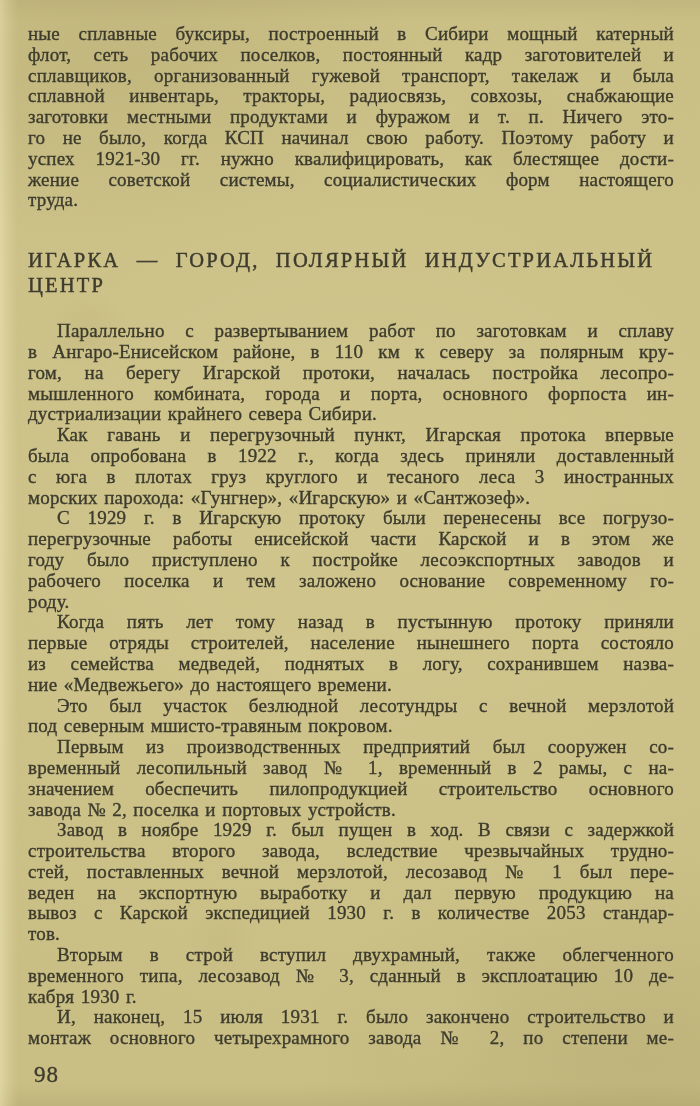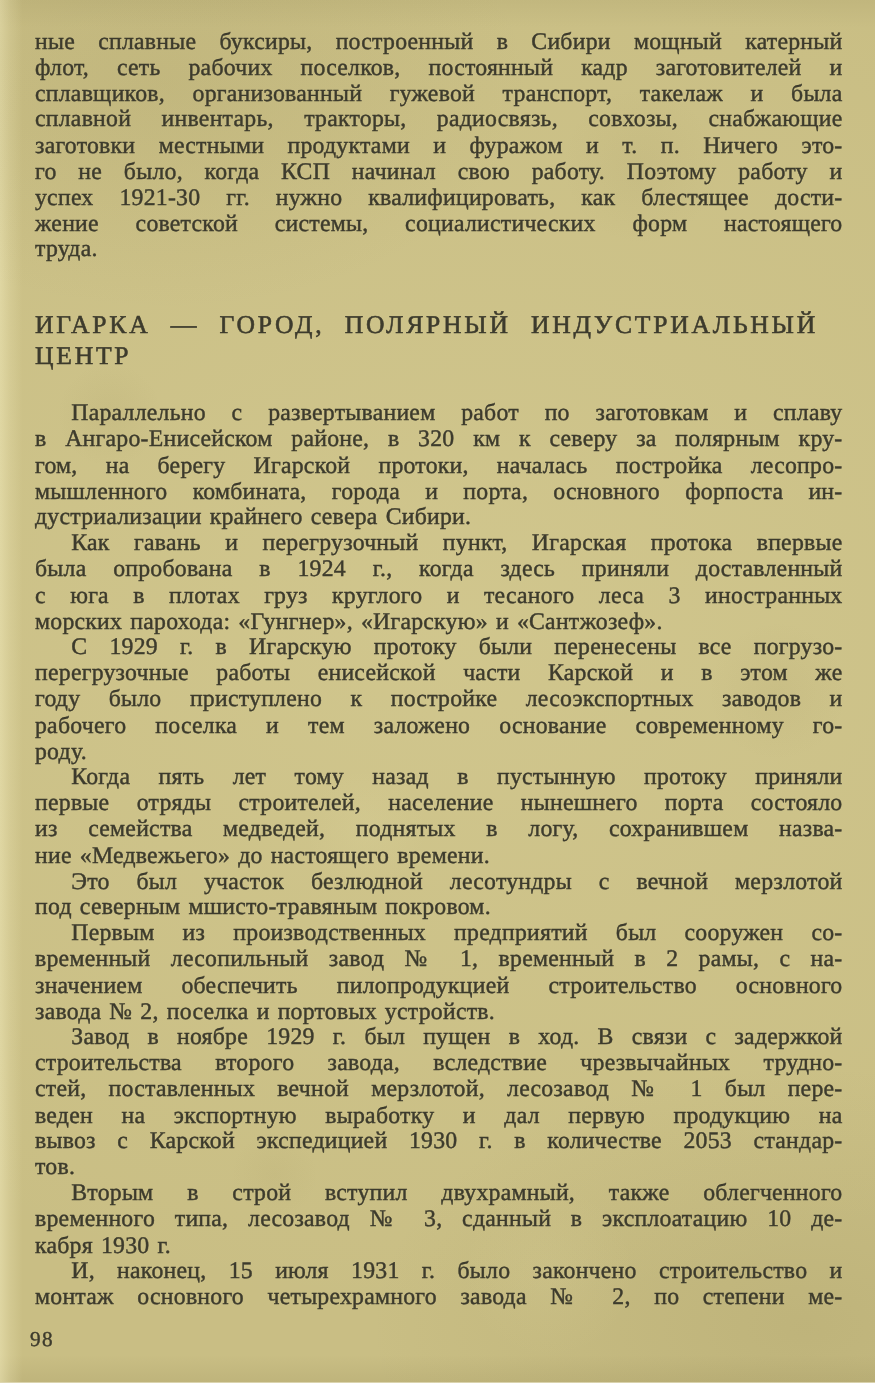--- a/index.html
+++ b/index.html
@@ -68,23 +68,23 @@
   .heading .h-line {
     font-size: 20.5px;
     line-height: 25px;
     text-align: left;
     letter-spacing: 2.2px;
     word-spacing: 9px;
     -webkit-text-stroke: 0.45px var(--ink, #3d3b2d);
   }
   .page-number {
     position: absolute;
-    left: 24px;
+    left: 34px;
     top: 1062px;
-    font-size: 17px;
+    font-size: 23px;
     letter-spacing: 1px;
     -webkit-text-stroke: 0.35px var(--ink, #3d3b2d);
   }
 </style>
 </head>
 <body>
 
 <div class="scan-page">
   <div class="mottle"></div>
   <div class="text-column" id="text-column">
@@ -98,28 +98,28 @@
         <div class="line">успех 1921-30 гг. нужно квалифицировать, как блестящее дости-</div>
         <div class="line">жение советской системы, социалистических форм настоящего</div>
         <div class="line para-last-open">труда.</div>
       </div>
       <div class="heading">
         <div class="h-line">ИГАРКА — ГОРОД, ПОЛЯРНЫЙ ИНДУСТРИАЛЬНЫЙ</div>
         <div class="h-line">ЦЕНТР</div>
       </div>
       <div class="paragraph">
         <div class="line para-first">Параллельно с развертыванием работ по заготовкам и сплаву</div>
-        <div class="line">в Ангаро-Енисейском районе, в 320 км к северу за полярным кру-</div>
+        <div class="line">в Ангаро-Енисейском районе, в 110 км к северу за полярным кру-</div>
         <div class="line">гом, на берегу Игарской протоки, началась постройка лесопро-</div>
         <div class="line">мышленного комбината, города и порта, основного форпоста ин-</div>
         <div class="line para-last-open">дустриализации крайнего севера Сибири.</div>
       </div>
       <div class="paragraph">
         <div class="line para-first">Как гавань и перегрузочный пункт, Игарская протока впервые</div>
-        <div class="line">была опробована в 1924 г., когда здесь приняли доставленный</div>
+        <div class="line">была опробована в 1922 г., когда здесь приняли доставленный</div>
         <div class="line">с юга в плотах груз круглого и тесаного леса 3 иностранных</div>
         <div class="line para-last-open">морских парохода: «Гунгнер», «Игарскую» и «Сантжозеф».</div>
       </div>
       <div class="paragraph">
         <div class="line para-first">С 1929 г. в Игарскую протоку были перенесены все погрузо-</div>
         <div class="line">перегрузочные работы енисейской части Карской и в этом же</div>
         <div class="line">году было приступлено к постройке лесоэкспортных заводов и</div>
         <div class="line">рабочего поселка и тем заложено основание современному го-</div>
         <div class="line para-last-open">роду.</div>
       </div>

